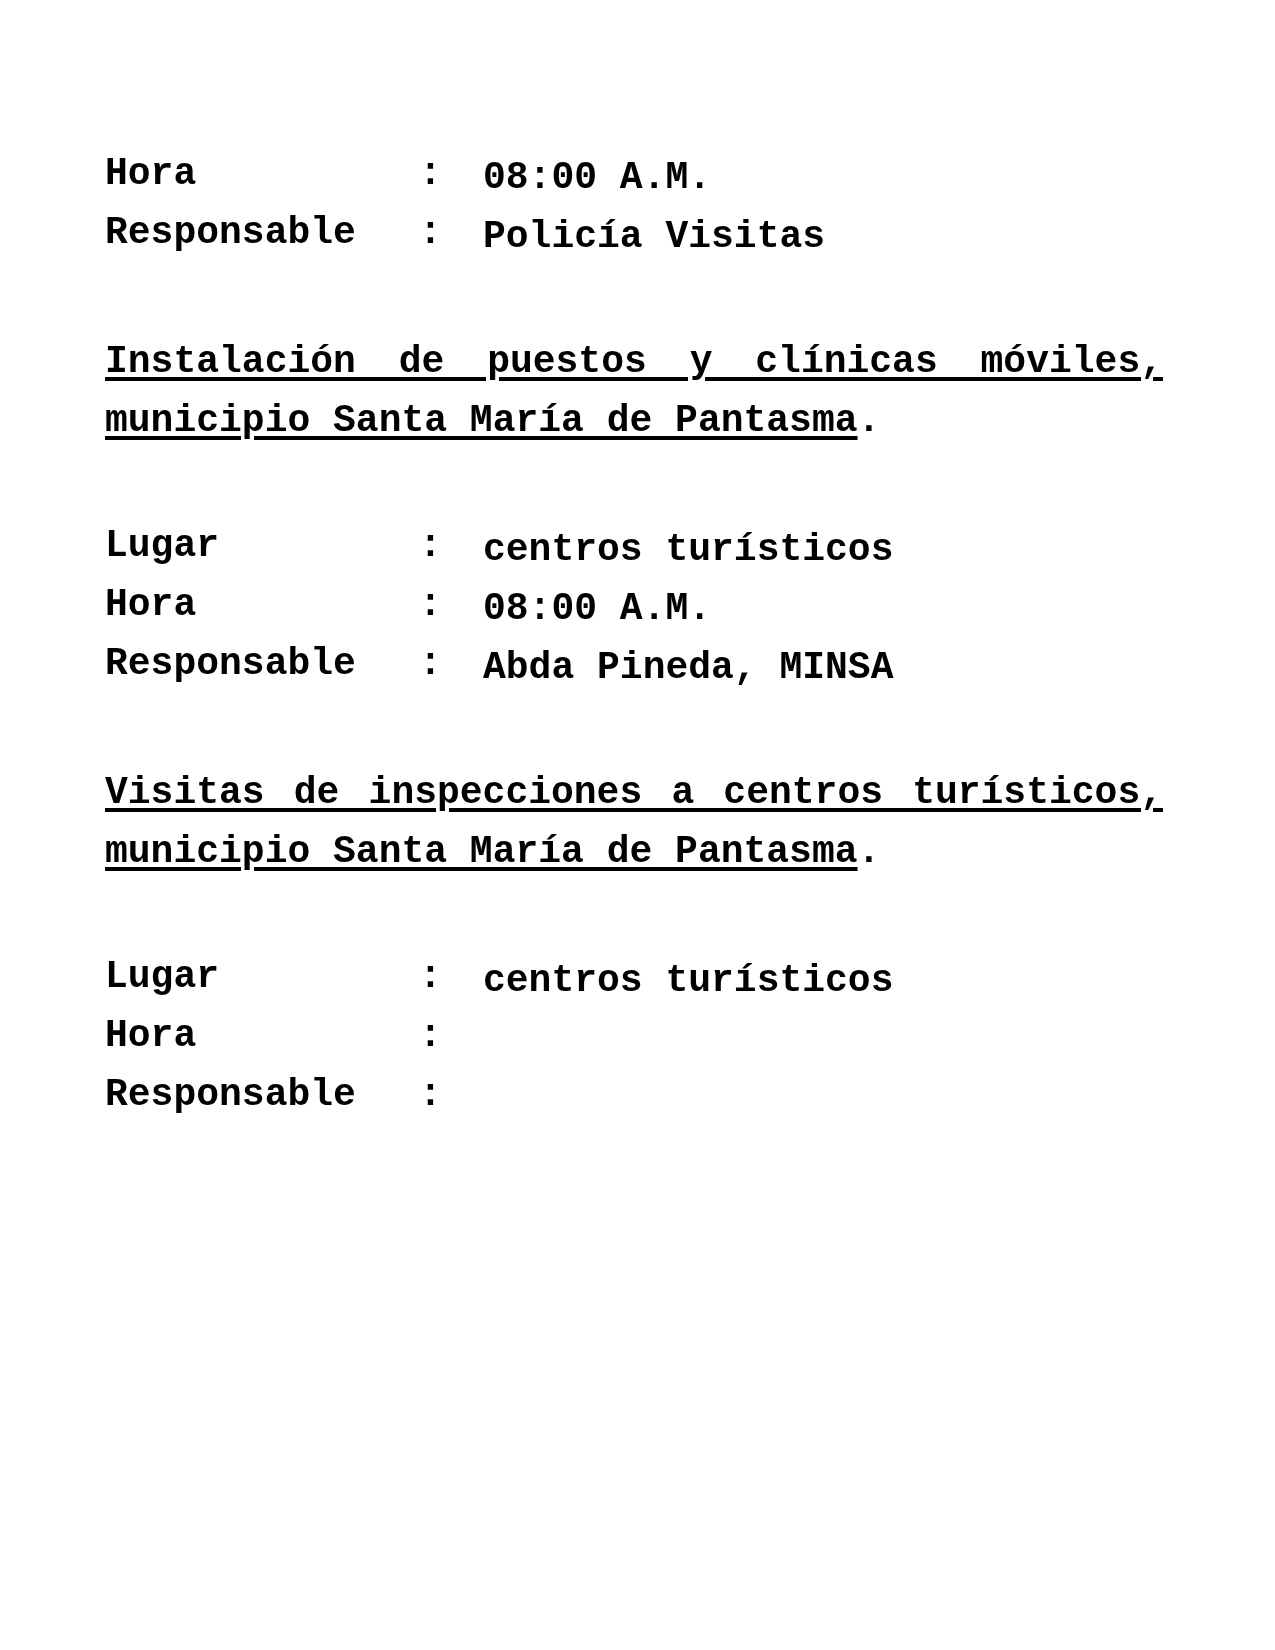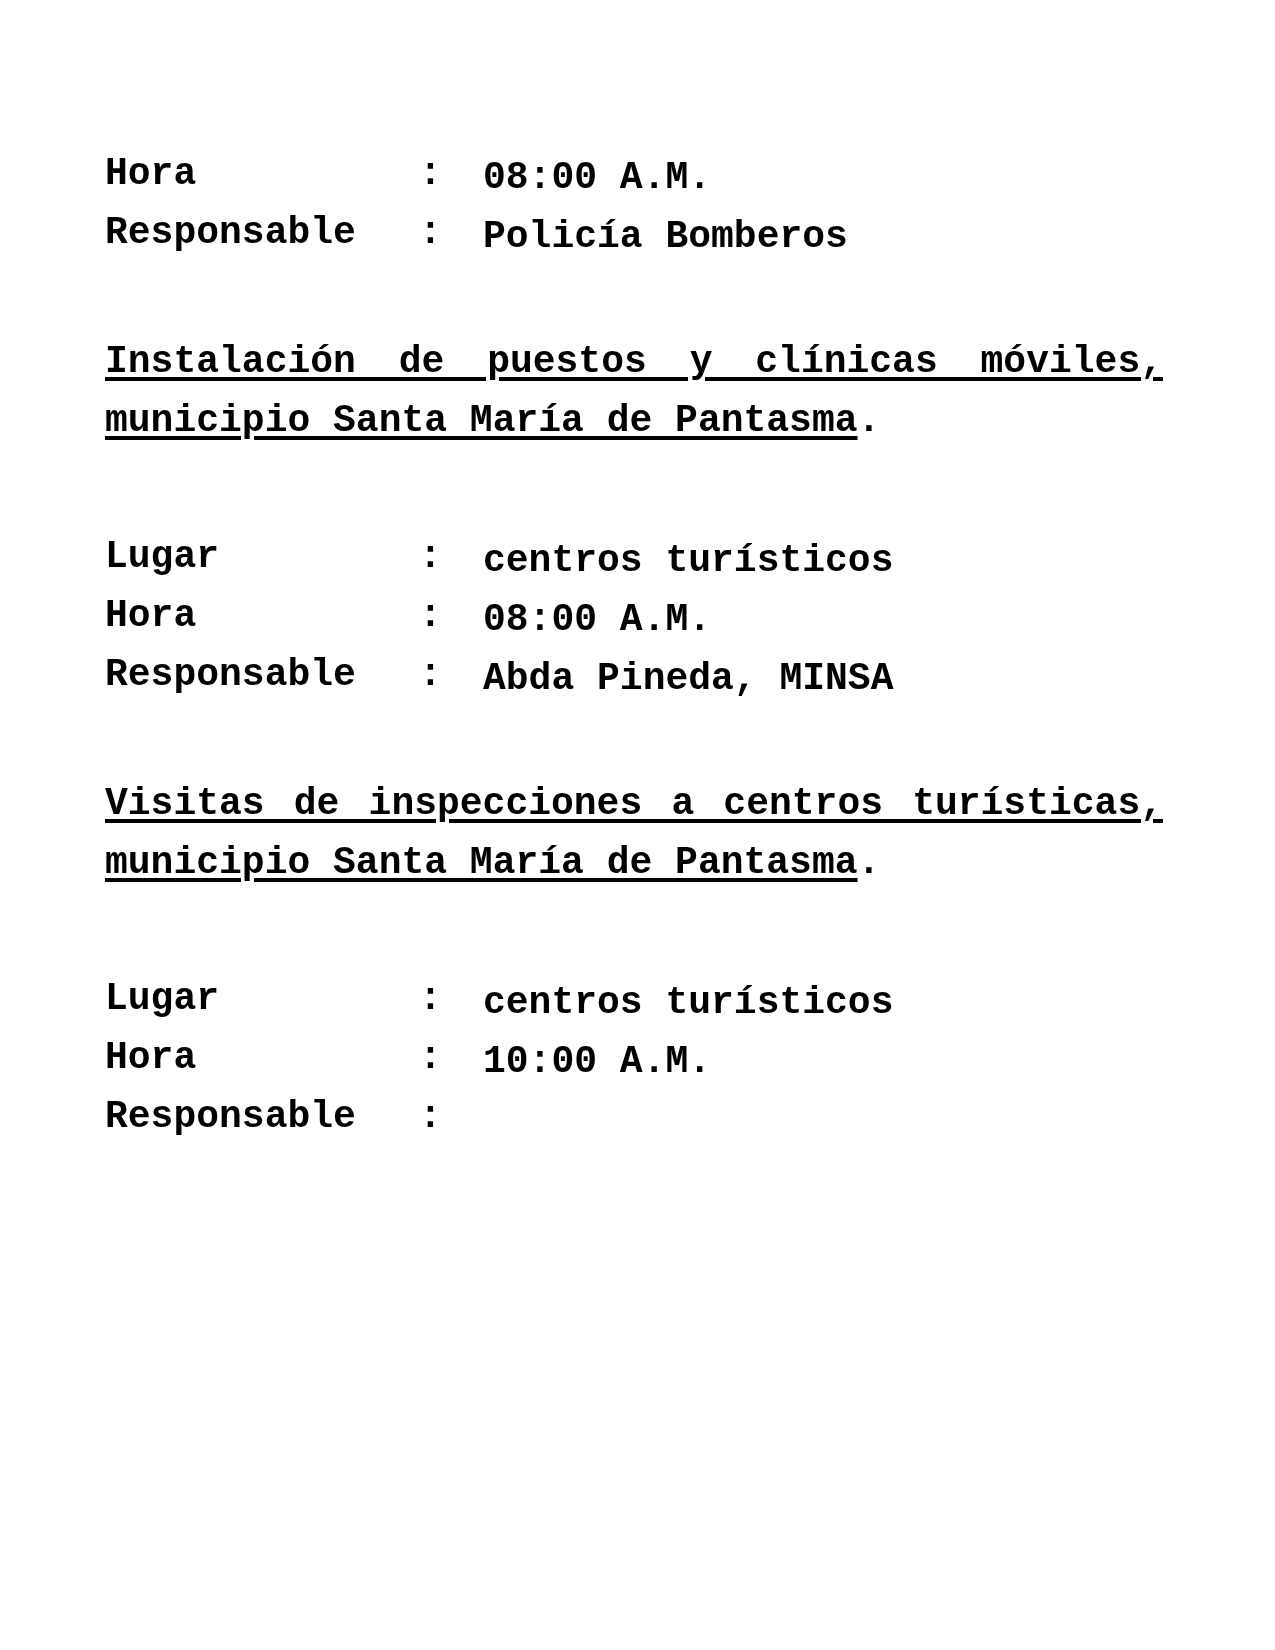--- a/index.html
+++ b/index.html
@@ -15,21 +15,21 @@
     color: #000000;
     box-sizing: border-box;
     padding: 144px 112px 0 105px;
     font-family: "Liberation Mono", "DejaVu Sans Mono", monospace;
     font-weight: 700;
     font-size: 38px;
     line-height: 59px;
     overflow: hidden;
   }
   .kv-block { margin: 0; }
-  .kv-block.after-heading { margin-top: 18px; }
+  .kv-block.after-heading { margin-top: 7px; }
   .kv-row {
     position: relative;
     height: 59px;
     white-space: nowrap;
   }
   .kv-label { position: absolute; left: 0; top: 0; }
   .kv-colon { position: absolute; left: 314px; top: 0; }
   .kv-value { position: absolute; left: 378px; top: 4px; }
 
   .spacer { height: 59px; }
@@ -54,21 +54,21 @@
 
   <div class="kv-block">
     <div class="kv-row">
       <span class="kv-label">Hora</span>
       <span class="kv-colon">:</span>
       <span class="kv-value">08:00 A.M.</span>
     </div>
     <div class="kv-row">
       <span class="kv-label">Responsable</span>
       <span class="kv-colon">:</span>
-      <span class="kv-value">Policía Bomberos</span>
+      <span class="kv-value">Policía Visitas</span>
     </div>
   </div>
 
   <div class="spacer"></div>
 
   <div class="heading">
     <div class="heading-line justified">
       <span class="u">Instalación de puestos y clínicas móviles,</span>
     </div>
     <div class="heading-line">
@@ -93,39 +93,38 @@
       <span class="kv-label">Responsable</span>
       <span class="kv-colon">:</span>
       <span class="kv-value">Abda Pineda, MINSA</span>
     </div>
   </div>
 
   <div class="spacer"></div>
 
   <div class="heading">
     <div class="heading-line justified">
-      <span class="u">Visitas de inspecciones a centros turísticas,</span>
+      <span class="u">Visitas de inspecciones a centros turísticos,</span>
     </div>
     <div class="heading-line">
       <span class="u">municipio Santa María de Pantasma</span><span>.</span>
     </div>
   </div>
 
   <div class="spacer"></div>
 
   <div class="kv-block after-heading">
     <div class="kv-row">
       <span class="kv-label">Lugar</span>
       <span class="kv-colon">:</span>
       <span class="kv-value">centros turísticos</span>
     </div>
     <div class="kv-row">
       <span class="kv-label">Hora</span>
       <span class="kv-colon">:</span>
-      <span class="kv-value">10:00 A.M.</span>
     </div>
     <div class="kv-row">
       <span class="kv-label">Responsable</span>
       <span class="kv-colon">:</span>
     </div>
   </div>
 
 </div>
 
 </body></html>

